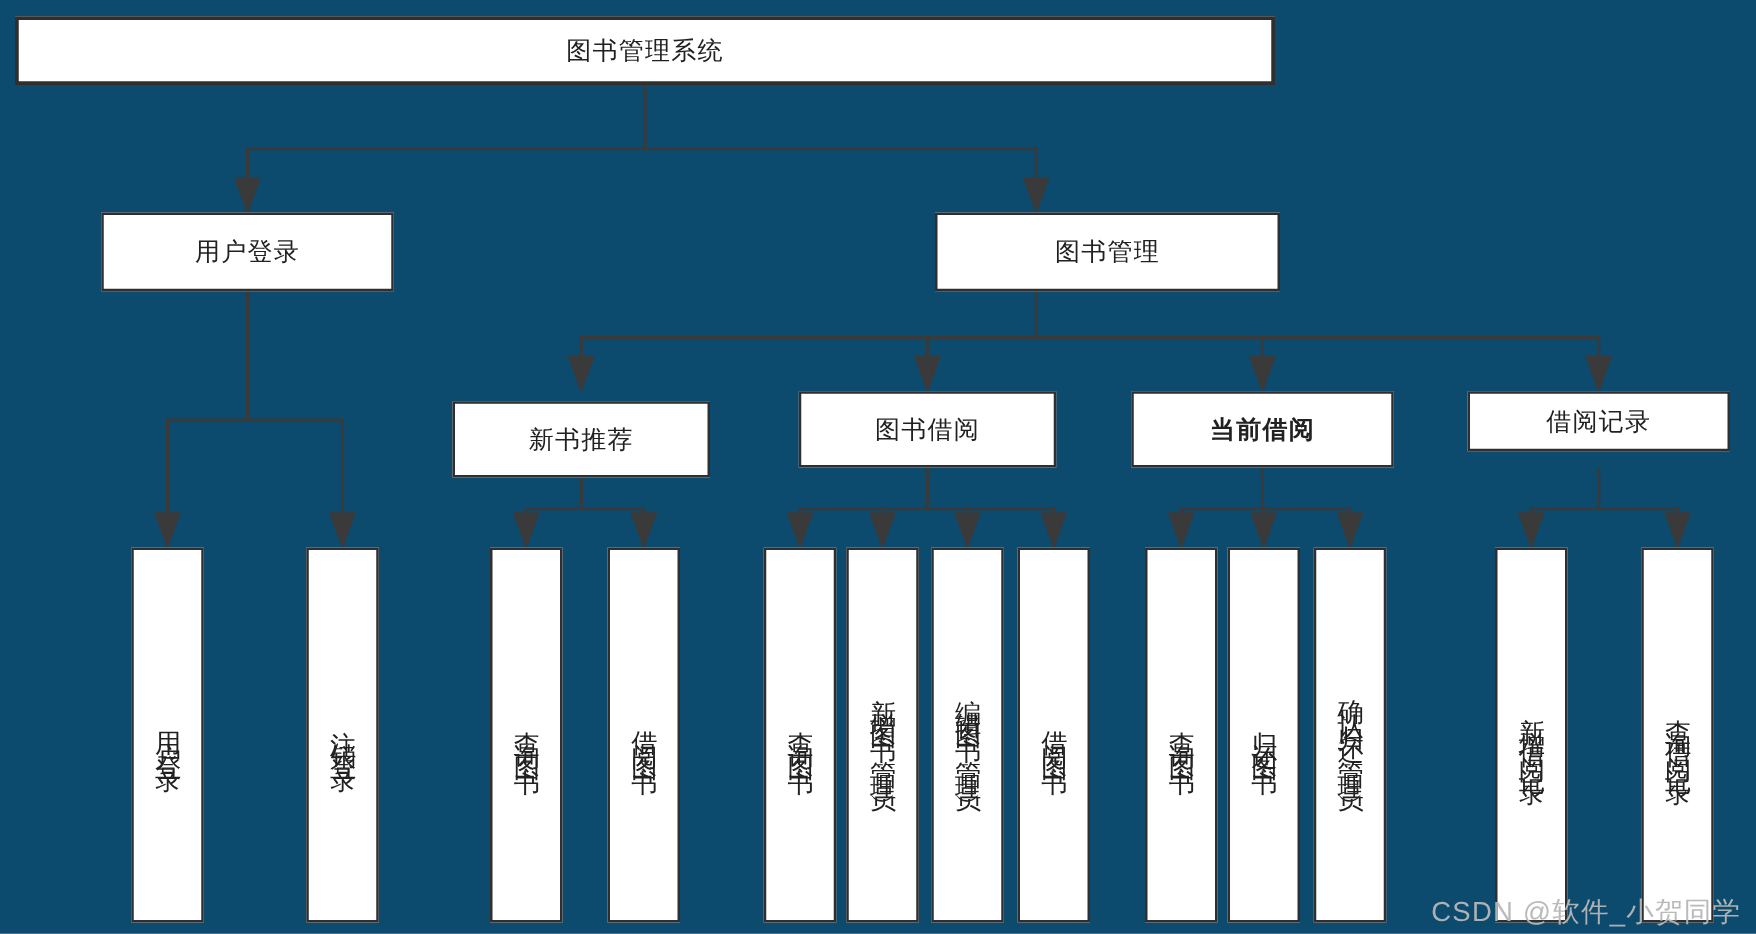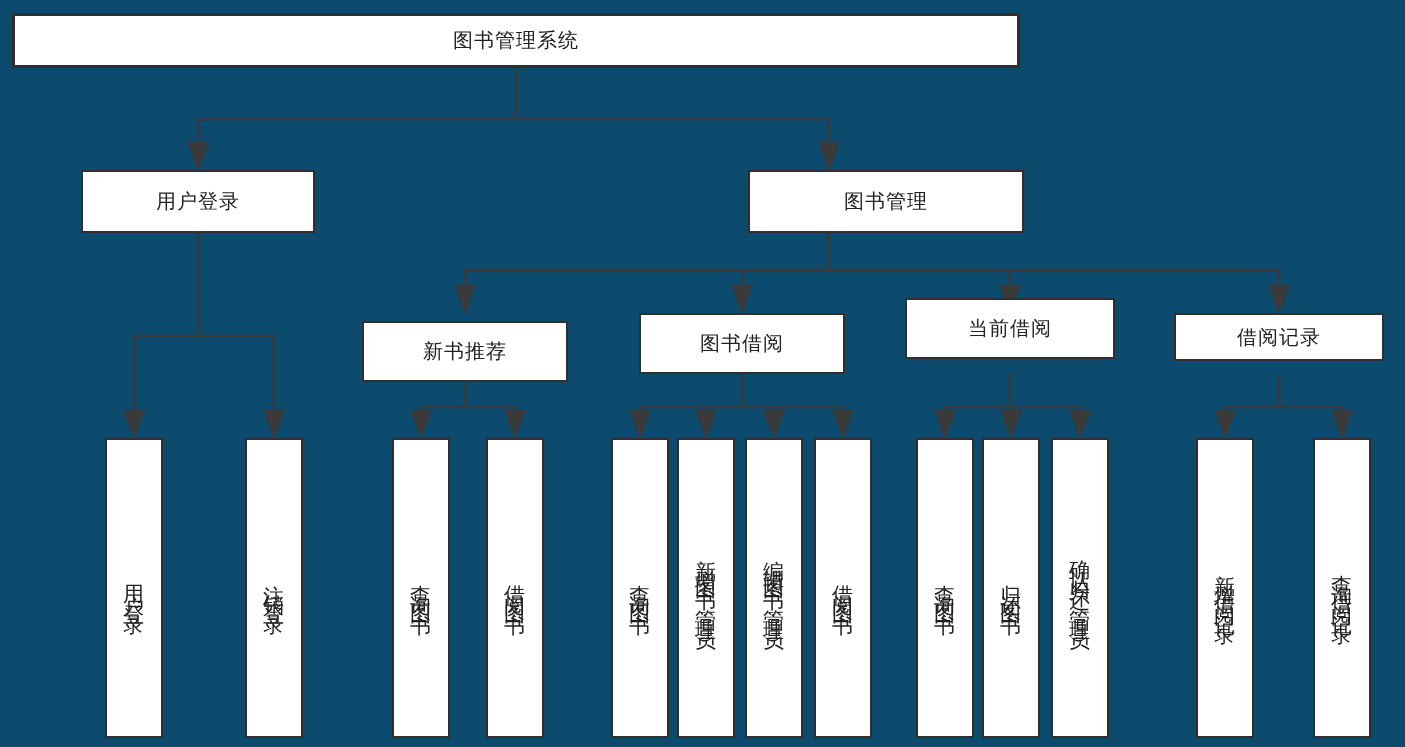--- a/index.html
+++ b/index.html
@@ -111,21 +111,21 @@
   <div class="node h-node" style="left:712px; top:170px; width:276px; height:63px;margin-left:36px;">
     <span>图书管理</span>
   </div>
 
   <div class="node h-node" style="left:362px; top:321px; width:206px; height:61px;">
     <span>新书推荐</span>
   </div>
   <div class="node h-node" style="left:639px; top:313px; width:206px; height:61px;">
     <span>图书借阅</span>
   </div>
-  <div class="node h-node" style="left:905px; top:298px; width:210px; height:61px;">
+  <div class="node h-node" style="left:905px; top:313px; width:210px; height:61px;font-weight:bold;">
     <span>当前借阅</span>
   </div>
   <div class="node h-node" style="left:1174px; top:313px; width:210px; height:48px;">
     <span>借阅记录</span>
   </div>
 
   <div class="node leaf" style="left:105px; top:438px; width:58px; height:300px;">
     <span class="vtext">用户登录</span>
   </div>
   <div class="node leaf" style="left:245px; top:438px; width:58px; height:300px;">
@@ -162,14 +162,15 @@
     <span class="vtext">确认归还（管理员）</span>
   </div>
 
   <div class="node leaf" style="left:1196px; top:438px; width:58px; height:300px;">
     <span class="vtext">新增借阅记录</span>
   </div>
   <div class="node leaf" style="left:1313px; top:438px; width:58px; height:300px;">
     <span class="vtext">查询借阅记录</span>
   </div>
 
+  <div class="watermark">CSDN @软件_小贺同学</div>
 
 </div>
 
 </body></html>

